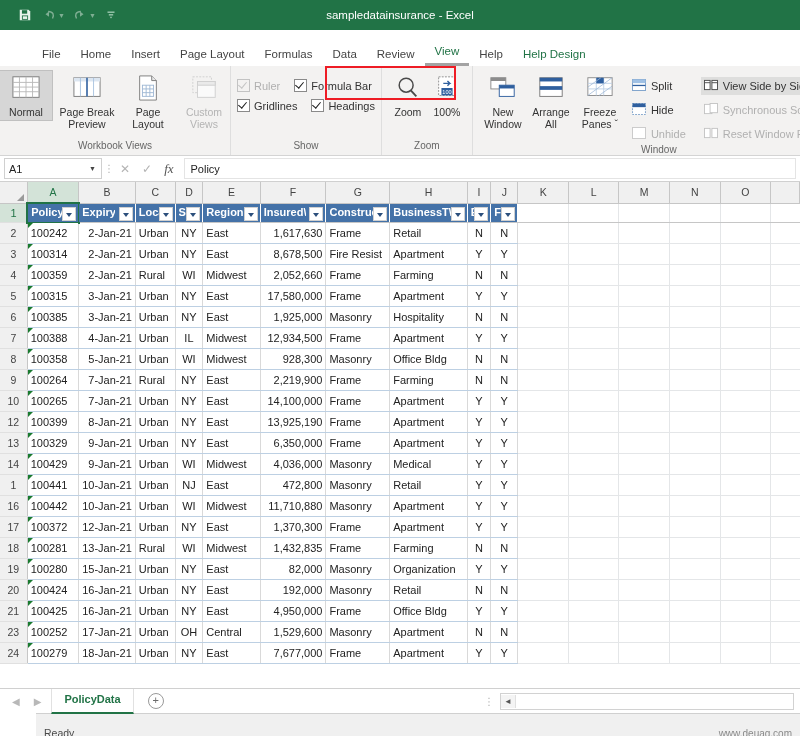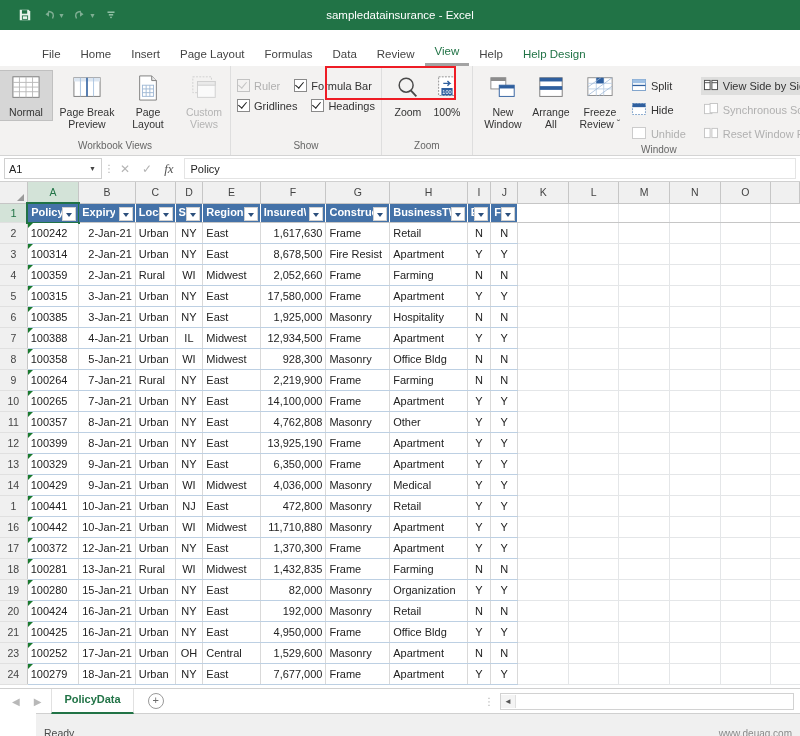--- a/index.html
+++ b/index.html
@@ -581,21 +581,21 @@
                 </g>
                 <rect x="12" y="4" width="8" height="6" fill="#2f5f9e"></rect>
                 <g stroke="#9ab5d6" stroke-width="0.8">
                   <line x1="3" y1="23" x2="29" y2="4"></line>
                   <line x1="3" y1="14" x2="17" y2="4"></line>
                   <line x1="15" y1="23" x2="29" y2="13"></line>
                 </g>
               </svg>
           </span>
           <span class="lbl">Freeze
-Review ˇ</span>
+Panes ˇ</span>
         </div>
 
         <div class="smallcol" style="margin-left:4px">
           <div class="smallbtn">
             <span>
               <svg width="14" height="12" viewBox="0 0 15 13">
                   <rect x="0.5" y="0.5" width="14" height="12" fill="#fff" stroke="#7a9fc9"></rect>
                   <rect x="0.5" y="0.5" width="14" height="4" fill="#9fc0e4"></rect>
                   <line x1="0.5" y1="7" x2="14.5" y2="7" stroke="#2f5f9e" stroke-width="1.4"></line>
                 </svg>
@@ -935,39 +935,20 @@
             <td class="cell tbl ctr">Y</td>
             <td class="cell tbl ctr">Y</td>
             <td class="cell" style="border-bottom: 1px solid rgb(228, 230, 232);"></td>
             <td class="cell" style="border-bottom: 1px solid rgb(228, 230, 232);"></td>
             <td class="cell" style="border-bottom: 1px solid rgb(228, 230, 232);"></td>
             <td class="cell" style="border-bottom: 1px solid rgb(228, 230, 232);"></td>
             <td class="cell" style="border-bottom: 1px solid rgb(228, 230, 232);"></td>
             <td class="cell" style="border-bottom: 1px solid rgb(228, 230, 232); border-right: none;"></td>
           </tr>
           <tr class="tblrow">
-            <td class="rowhead">11</td>
-            <td class="cell tbl policy">100357</td>
-            <td class="cell tbl num">8-Jan-21</td>
-            <td class="cell tbl">Urban</td>
-            <td class="cell tbl ctr">NY</td>
-            <td class="cell tbl">East</td>
-            <td class="cell tbl num">4,762,808</td>
-            <td class="cell tbl">Masonry</td>
-            <td class="cell tbl">Other</td>
-            <td class="cell tbl ctr">Y</td>
-            <td class="cell tbl ctr">Y</td>
-            <td class="cell" style="border-bottom: 1px solid rgb(228, 230, 232);"></td>
-            <td class="cell" style="border-bottom: 1px solid rgb(228, 230, 232);"></td>
-            <td class="cell" style="border-bottom: 1px solid rgb(228, 230, 232);"></td>
-            <td class="cell" style="border-bottom: 1px solid rgb(228, 230, 232);"></td>
-            <td class="cell" style="border-bottom: 1px solid rgb(228, 230, 232);"></td>
-            <td class="cell" style="border-bottom: 1px solid rgb(228, 230, 232); border-right: none;"></td>
-          </tr>
-          <tr class="tblrow">
             <td class="rowhead">12</td>
             <td class="cell tbl policy">100399</td>
             <td class="cell tbl num">8-Jan-21</td>
             <td class="cell tbl">Urban</td>
             <td class="cell tbl ctr">NY</td>
             <td class="cell tbl">East</td>
             <td class="cell tbl num">13,925,190</td>
             <td class="cell tbl">Frame</td>
             <td class="cell tbl">Apartment</td>
             <td class="cell tbl ctr">Y</td>

